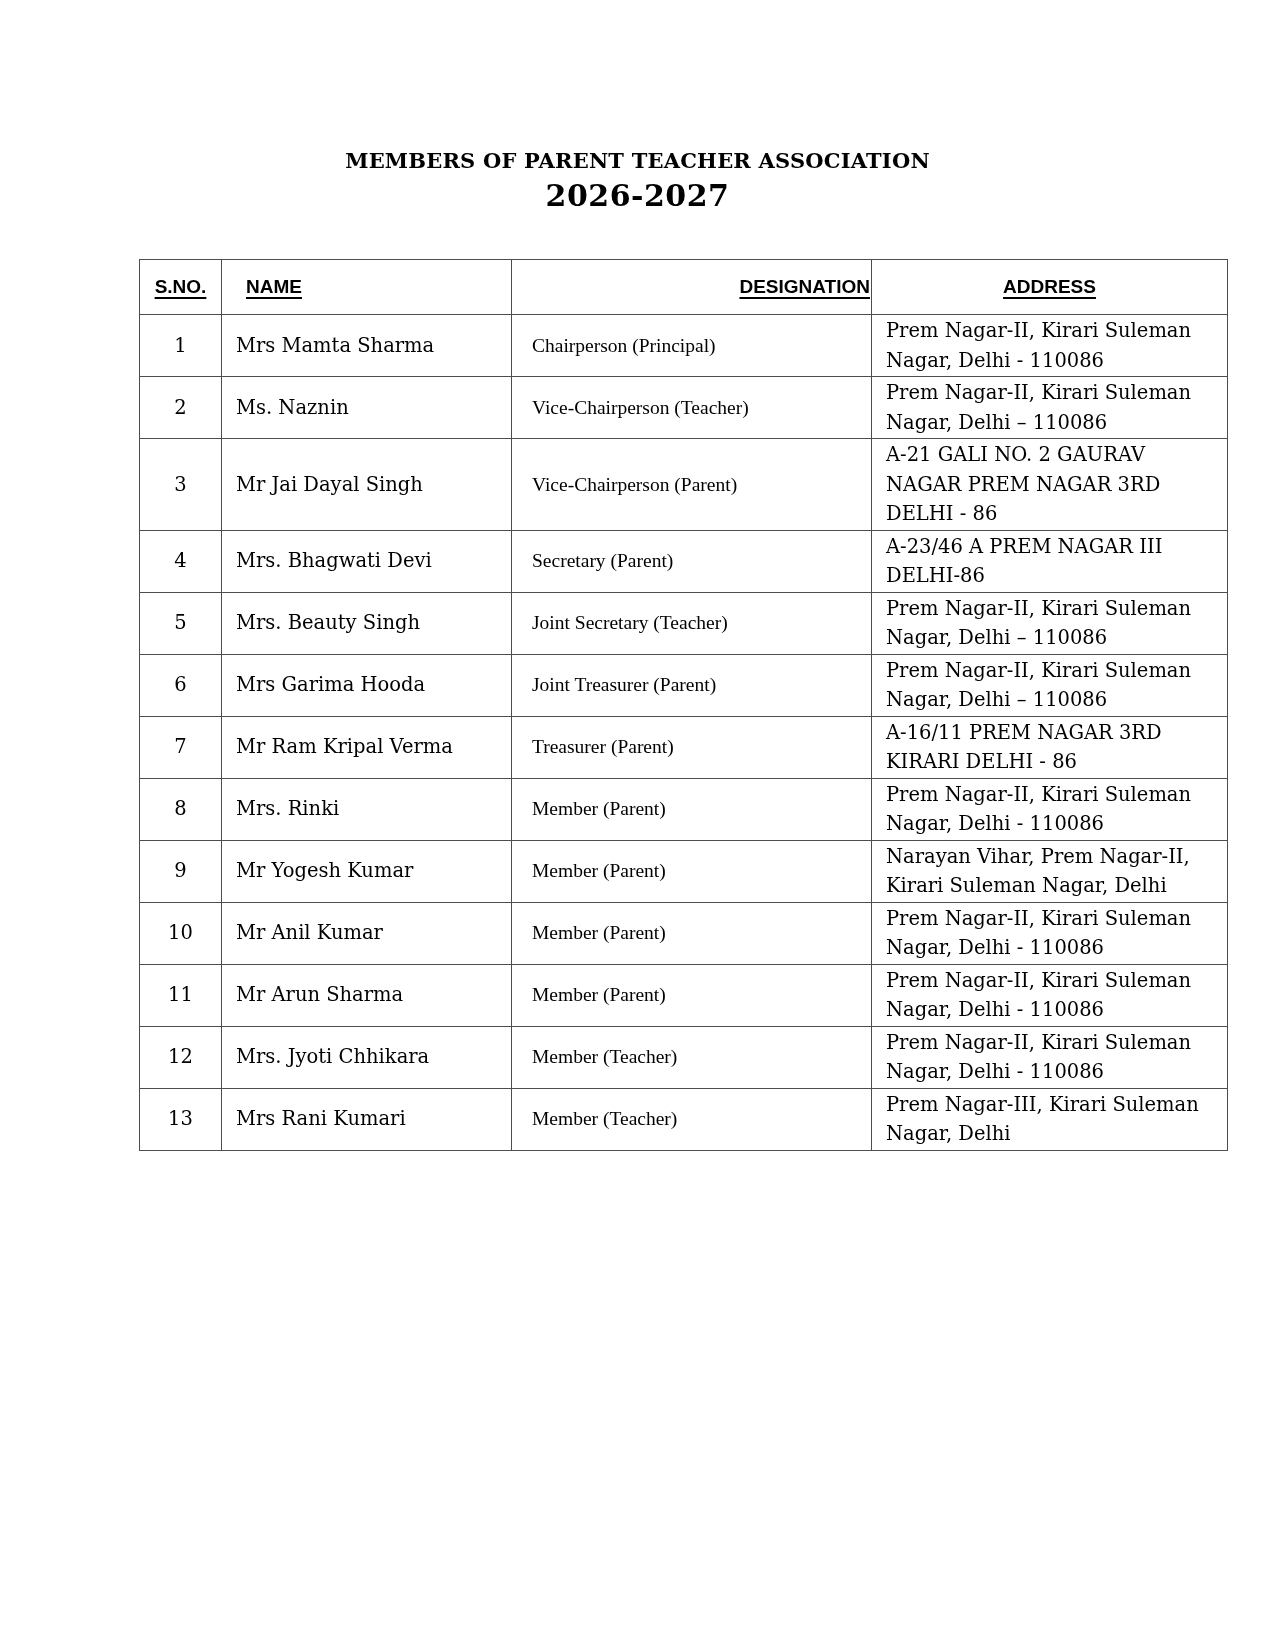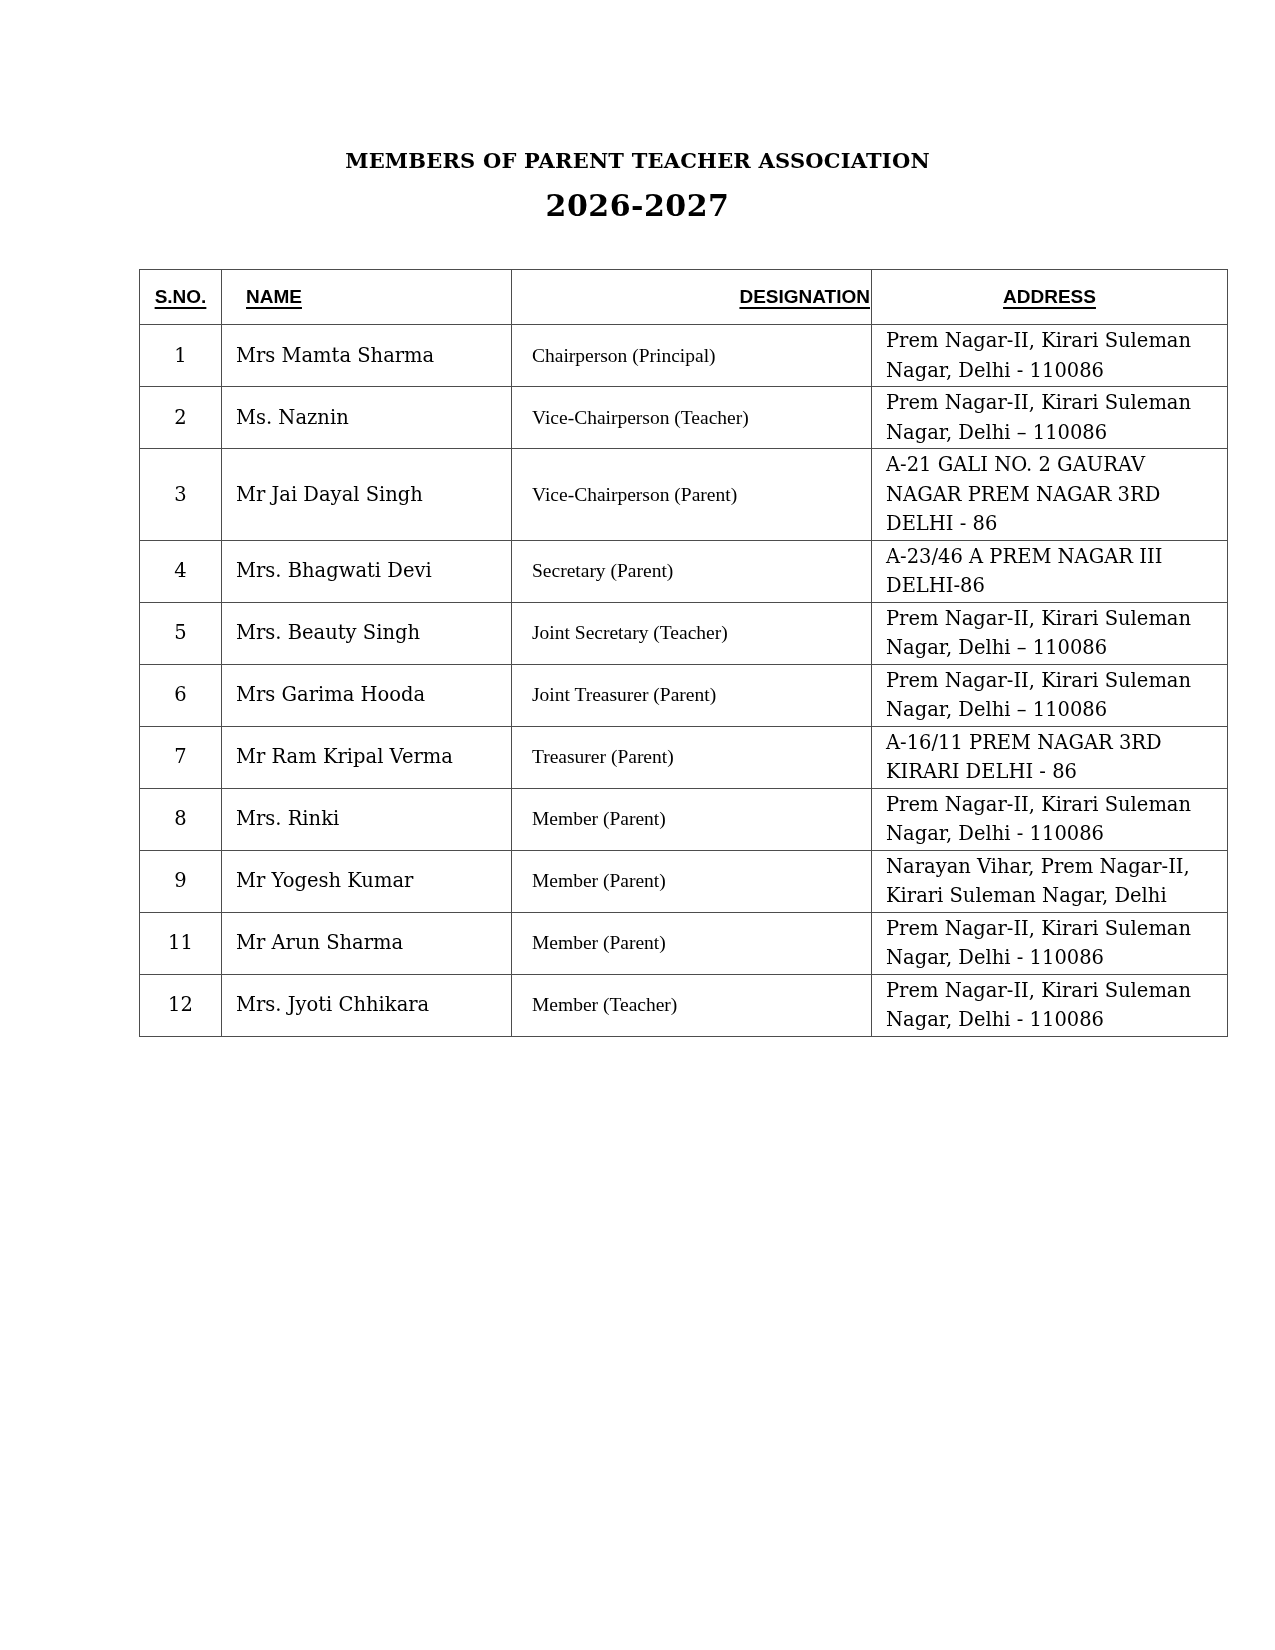--- a/index.html
+++ b/index.html
@@ -27,21 +27,21 @@
   .title-line {
     font-weight: bold;
     font-size: 21px;
     line-height: 29px;
     letter-spacing: 0.2px;
   }
   .year-line {
     font-weight: bold;
     font-size: 30px;
     line-height: 36px;
-    margin-top: 13px;
+    margin-top: 3px;
     letter-spacing: 0.5px;
   }
   table.pta {
     border-collapse: collapse;
     table-layout: fixed;
     margin: 45px 0 16px 139px;
     width: 1088px;
   }
   .pta th, .pta td {
     border: 1.5px solid #4d4d4d;
@@ -148,27 +148,39 @@
           <td class="col-designation">Member (Parent)</td>
           <td class="col-address">Prem Nagar-II, Kirari Suleman Nagar, Delhi - 110086</td>
         </tr>
         <tr>
           <td class="col-sno">9</td>
           <td class="col-name">Mr Yogesh Kumar</td>
           <td class="col-designation">Member (Parent)</td>
           <td class="col-address">Narayan Vihar, Prem Nagar-II, Kirari Suleman Nagar, Delhi</td>
         </tr>
         <tr>
+          <td class="col-sno">10</td>
+          <td class="col-name">Mr Anil Kumar</td>
+          <td class="col-designation">Member (Parent)</td>
+          <td class="col-address">Prem Nagar-II, Kirari Suleman Nagar, Delhi - 110086</td>
+        </tr>
+        <tr>
           <td class="col-sno">11</td>
           <td class="col-name">Mr Arun Sharma</td>
           <td class="col-designation">Member (Parent)</td>
           <td class="col-address">Prem Nagar-II, Kirari Suleman Nagar, Delhi - 110086</td>
         </tr>
         <tr>
           <td class="col-sno">12</td>
           <td class="col-name">Mrs. Jyoti Chhikara</td>
           <td class="col-designation">Member (Teacher)</td>
           <td class="col-address">Prem Nagar-II, Kirari Suleman Nagar, Delhi - 110086</td>
         </tr>
+        <tr>
+          <td class="col-sno">13</td>
+          <td class="col-name">Mrs Rani Kumari</td>
+          <td class="col-designation">Member (Teacher)</td>
+          <td class="col-address">Prem Nagar-III, Kirari Suleman Nagar, Delhi</td>
+        </tr>
       </tbody>
   </table>
 
 </div>
 
 </body></html>

